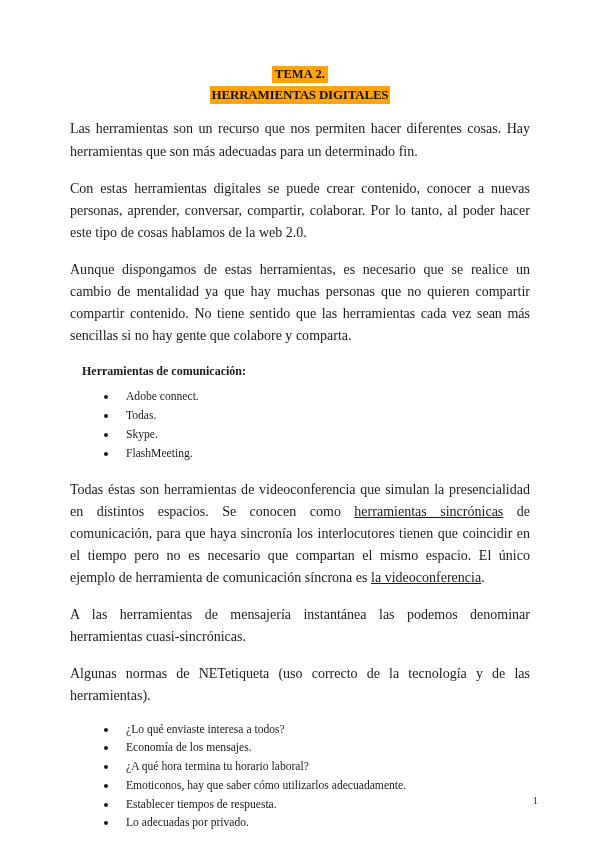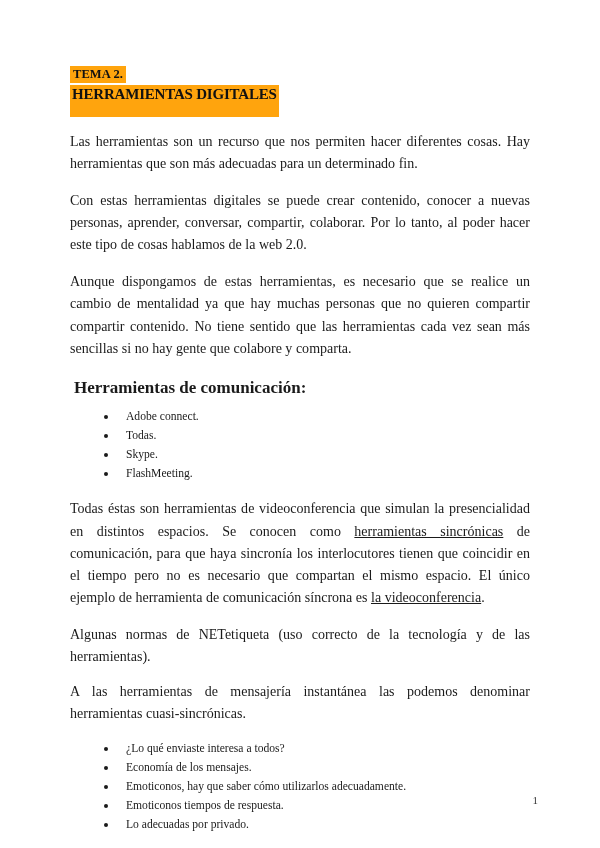--- a/index.html
+++ b/index.html
@@ -33,56 +33,56 @@
   }
 
   
   .title-block {
     text-align: center;
     margin: 0 0 14px 0;
     line-height: 1.32;
   }
   .title-line {
     display: block;
-    text-align: left;
+    text-align: center;
   }
   .title-mark {
     display: inline-block;
     background: #FFA40D;
     color: #111111;
     font-weight: bold;
     font-size: 12.5px;
     letter-spacing: 0.1px;
     padding: 1px 3px 1px 3px;
     line-height: 1.18;
   }
   .title-line.second .title-mark {
-    font-size: 15px;
+    font-size: 13px;
     letter-spacing: -0.2px;
-    padding: 1px 2px 13px 2px;
+    padding: 1px 2px 2px 2px;
   }
 
   
   p.para {
     margin: 0 0 15px 0;
     text-align: justify;
     font-size: 14px;
     line-height: 1.58;
     letter-spacing: 0.01px;
   }
   p.para.last-tight {
     margin-bottom: 13px;
   }
 
   .u { text-decoration: underline; }
 
   
   .section-heading {
-    margin: 0 0 1px 4px;
-    font-size: 17px;
+    margin: 0 0 1px 12px;
+    font-size: 12px;
     font-weight: bold;
     line-height: 1.5;
   }
 
   
   ul.bullets {
     margin: 8px 0 15px 0;
     padding: 0 0 0 34px;
     list-style: none;
   }
@@ -143,28 +143,29 @@
 
     <ul class="bullets">
       <li>Adobe connect.</li>
       <li>Todas.</li>
       <li>Skype.</li>
       <li>FlashMeeting.</li>
     </ul>
 
     <p class="para"><span>Todas éstas son herramientas de videoconferencia que simulan la presencialidad en distintos espacios. Se conocen como </span><span class="u">herramientas sincrónicas</span><span> de comunicación, para que haya sincronía los interlocutores tienen que coincidir en el tiempo pero no es necesario que compartan el mismo espacio. El único ejemplo de herramienta de comunicación síncrona es </span><span class="u">la videoconferencia</span><span>.</span></p>
 
+    <p class="para">A las herramientas de mensajería instantánea las podemos denominar herramientas cuasi-sincrónicas.</p>
+
     <p class="para last-tight">Algunas normas de NETetiqueta (uso correcto de la tecnología y de las herramientas).</p>
-
-    <p class="para">A las herramientas de mensajería instantánea las podemos denominar herramientas cuasi-sincrónicas.</p>
 
     <ul class="bullets netiquette">
       <li>¿Lo qué enviaste interesa a todos?</li>
       <li>Economía de los mensajes.</li>
+      <li>¿A qué hora termina tu horario laboral?</li>
       <li>Emoticonos, hay que saber cómo utilizarlos adecuadamente.</li>
-      <li>Emoticonos tiempos de respuesta.</li>
+      <li>Establecer tiempos de respuesta.</li>
       <li>Lo adecuadas por privado.</li>
     </ul>
 
   </div>
 
   <div class="page-number">1</div>
 </div>
 
 </body></html>

